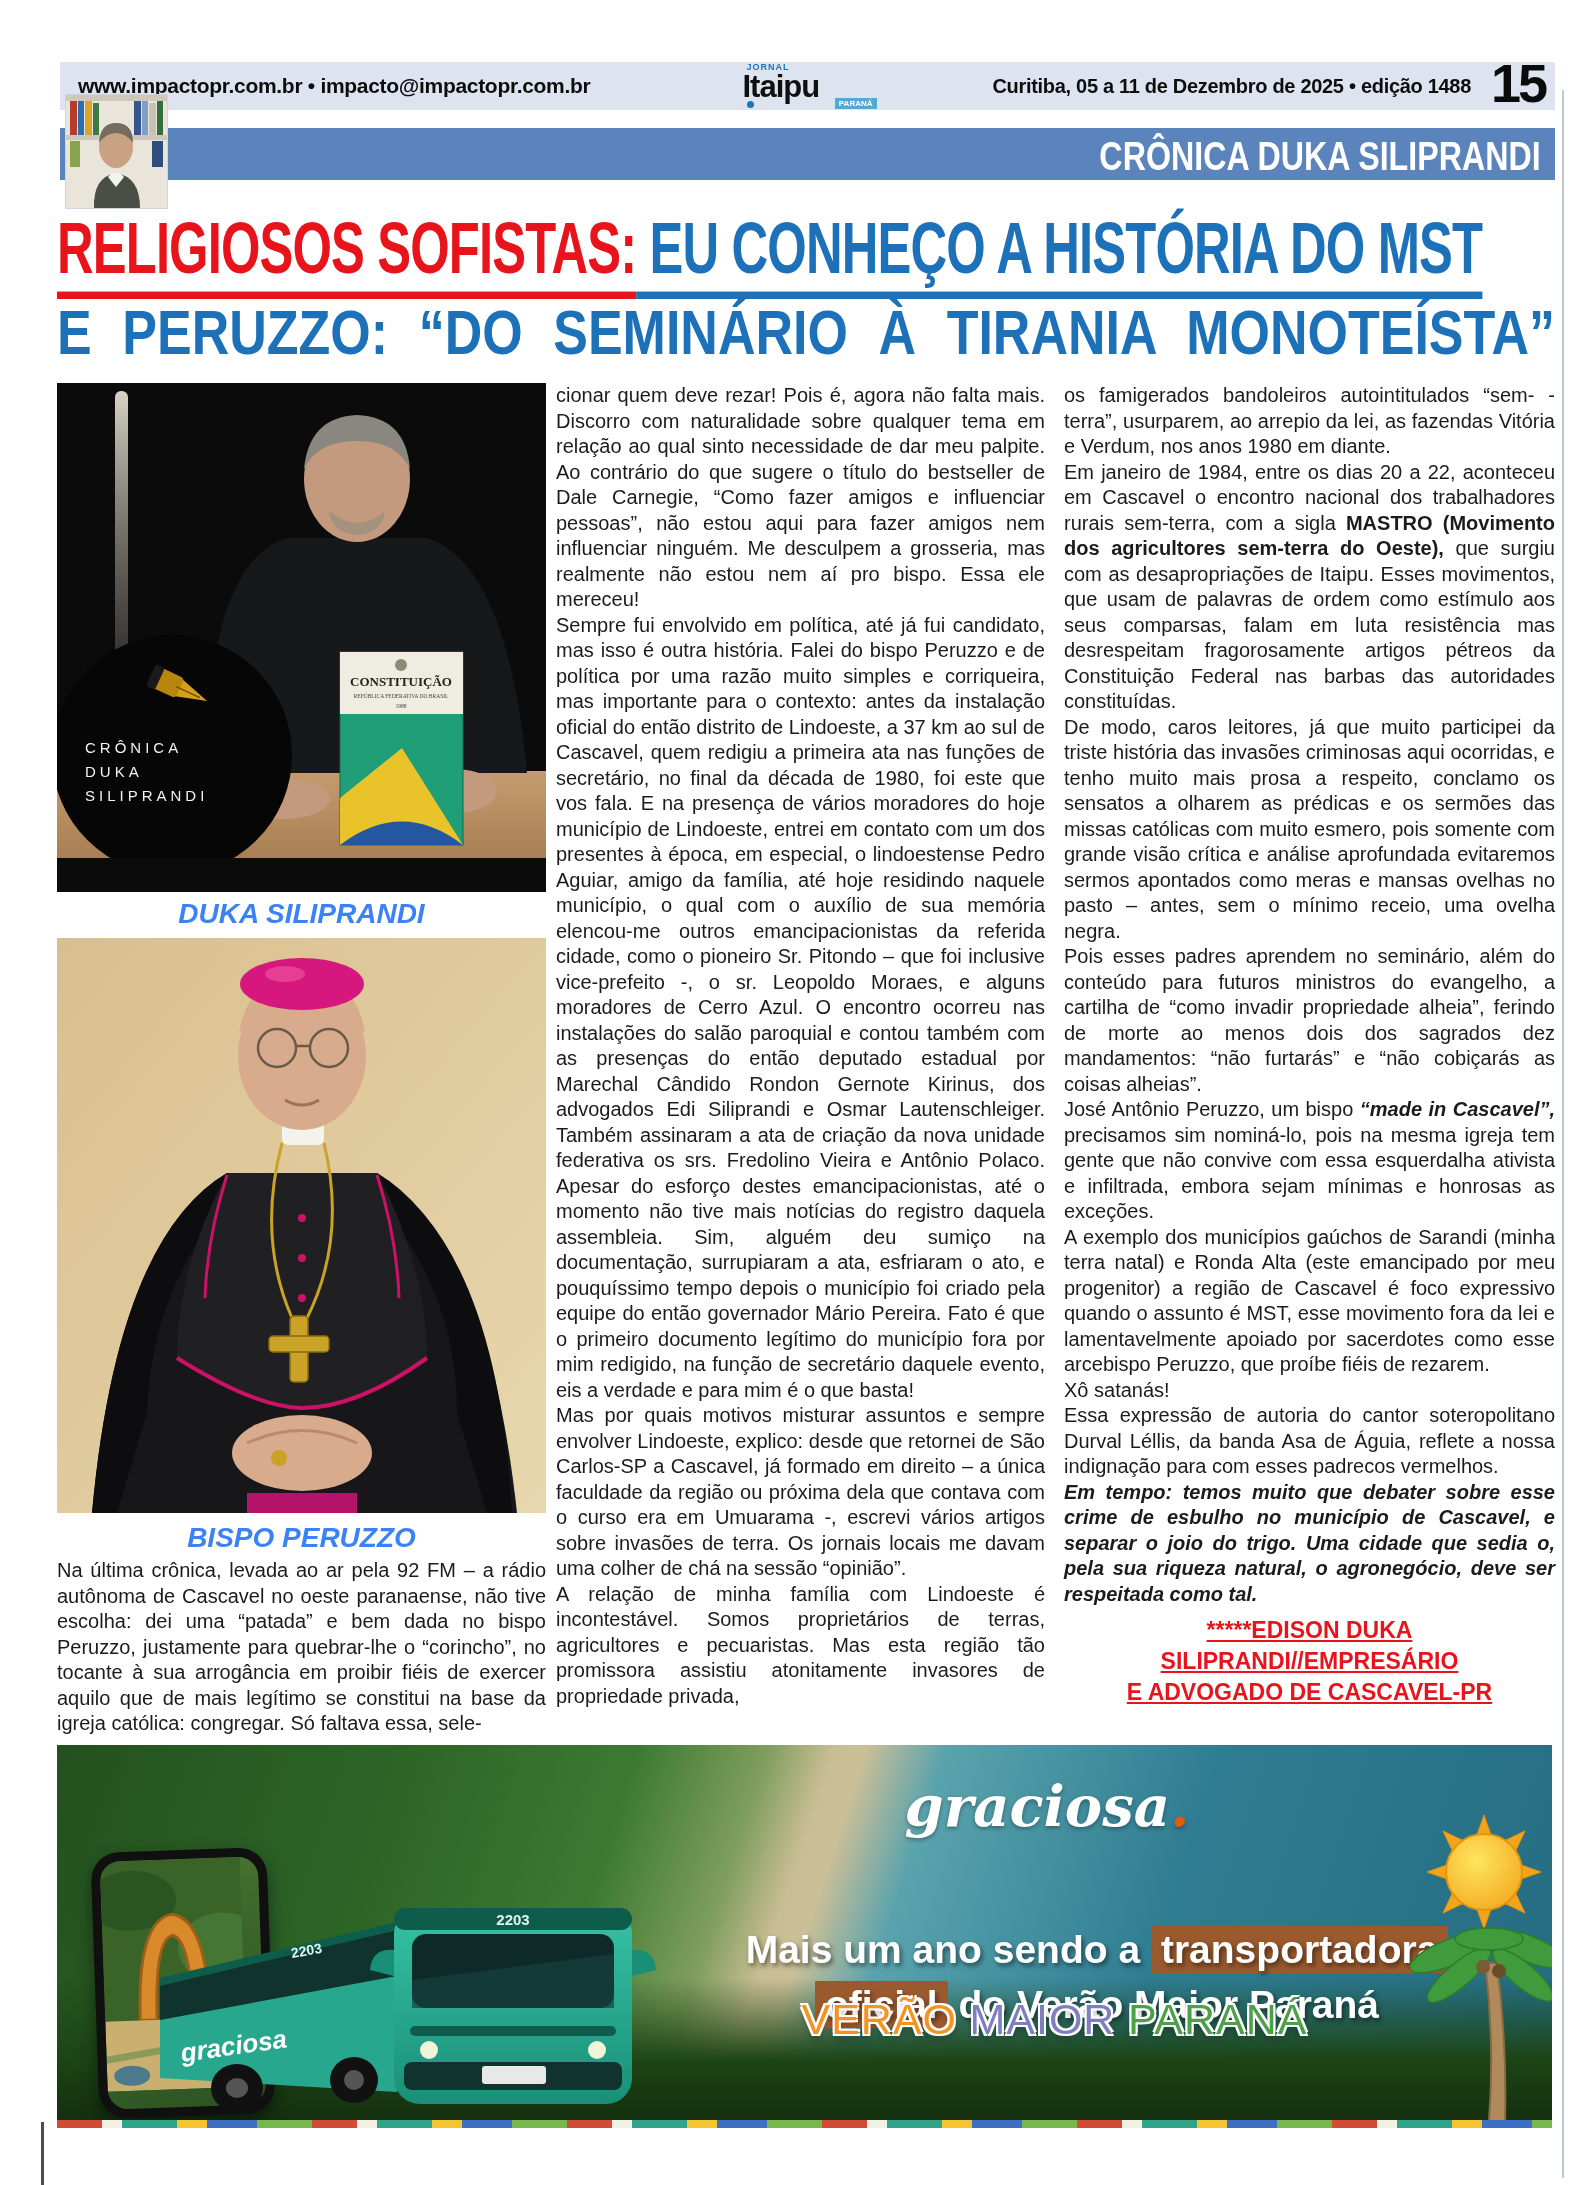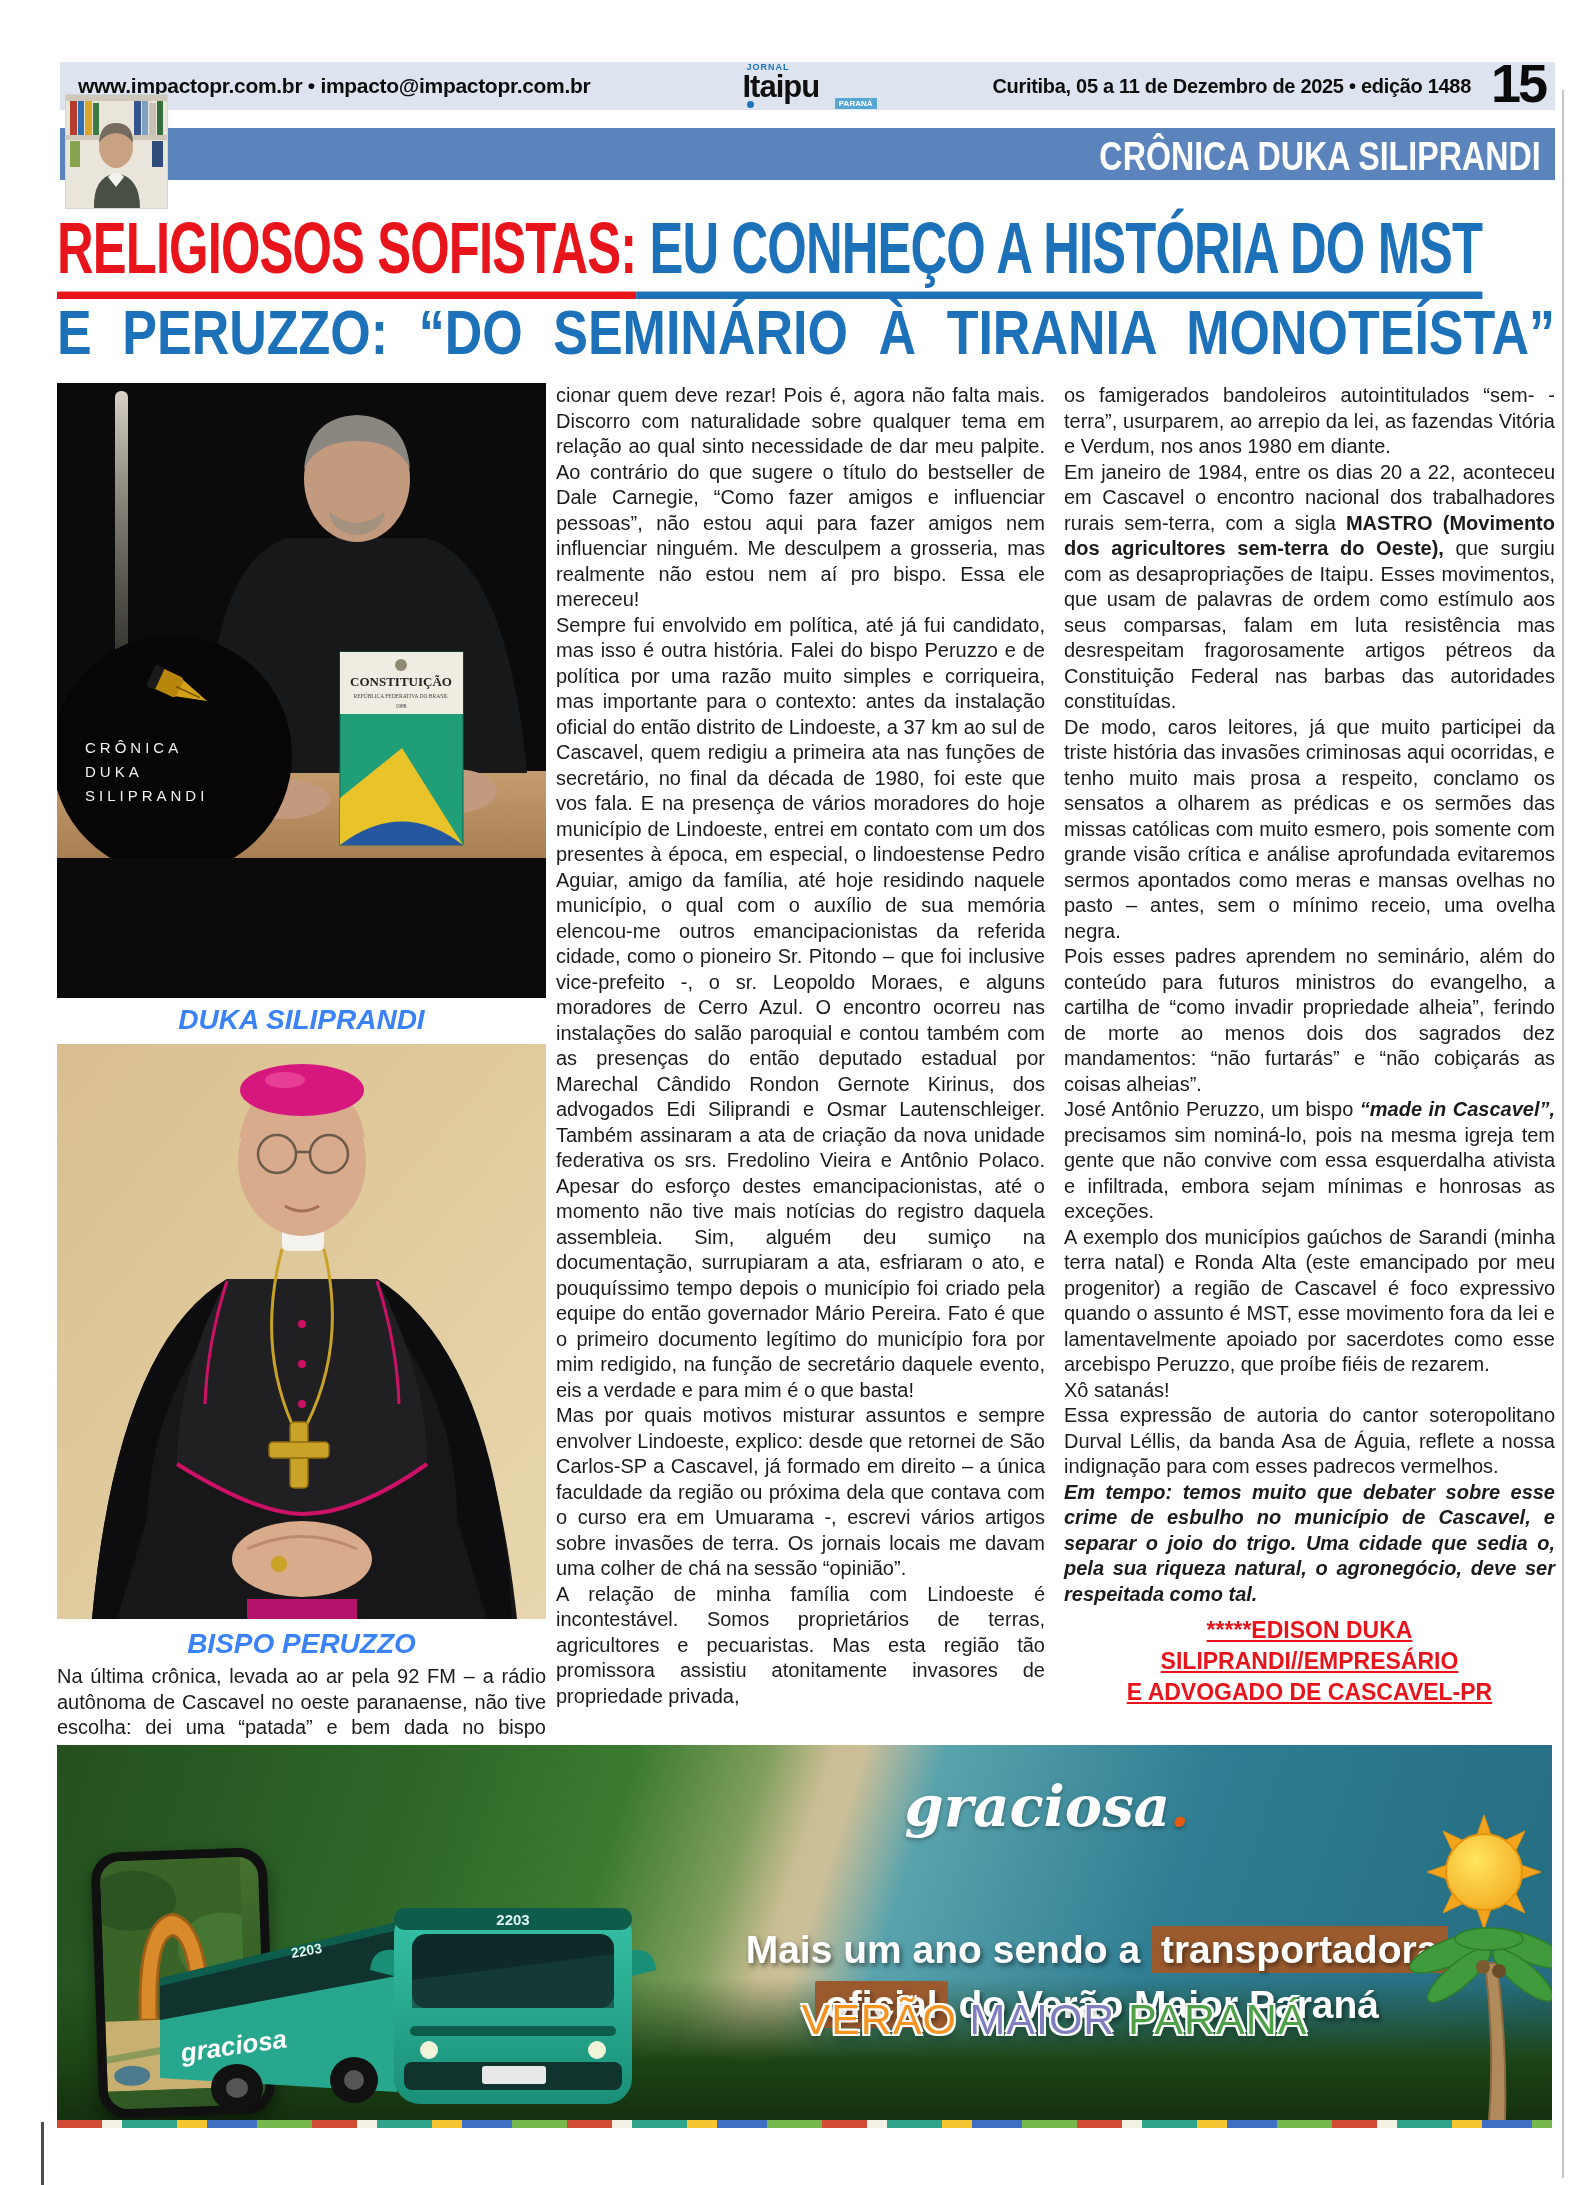--- a/index.html
+++ b/index.html
@@ -128,21 +128,21 @@
     <ellipse cx="50" cy="52" rx="17" ry="21" fill="#c9a183"></ellipse>
     <path d="M33 48 Q34 28 50 28 Q67 28 67 48 Q60 38 50 38 Q40 38 33 48 Z" fill="#756c5f"></path>
   </svg>
 
   <div class="headline">
     <div class="headline-l1"><span class="red">RELIGIOSOS SOFISTAS:</span><span class="blue"> EU CONHEÇO A HISTÓRIA DO MST</span></div>
     <div class="headline-l2">E PERUZZO: “DO SEMINÁRIO À TIRANIA MONOTEÍSTA”</div>
   </div>
 
   <div class="col" id="col1">
-    <div class="photo-frame" style="height:615px;">
+    <div class="photo-frame" style="height:509px;">
       <svg width="489" height="475" viewBox="0 0 489 475" xmlns="http://www.w3.org/2000/svg">
         <rect width="489" height="475" fill="#0b0b0b"></rect>
         <defs>
           <linearGradient id="glow" x1="0" y1="0" x2="0" y2="1">
             <stop offset="0" stop-color="#efe9da" stop-opacity="0.9"></stop>
             <stop offset="1" stop-color="#6f6a5c" stop-opacity="0.15"></stop>
           </linearGradient>
           <linearGradient id="wood" x1="0" y1="0" x2="0" y2="1">
             <stop offset="0" stop-color="#c59c6e"></stop>
               <stop offset="1" stop-color="#a87f52"></stop>

